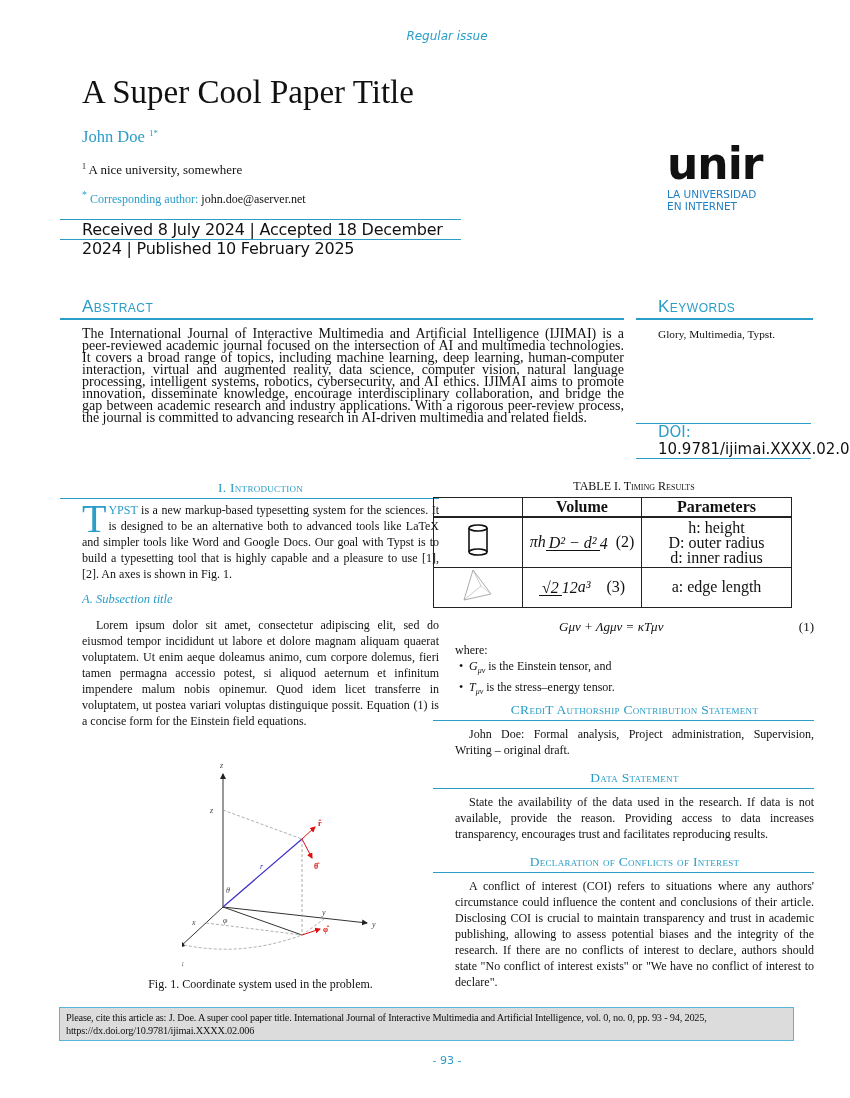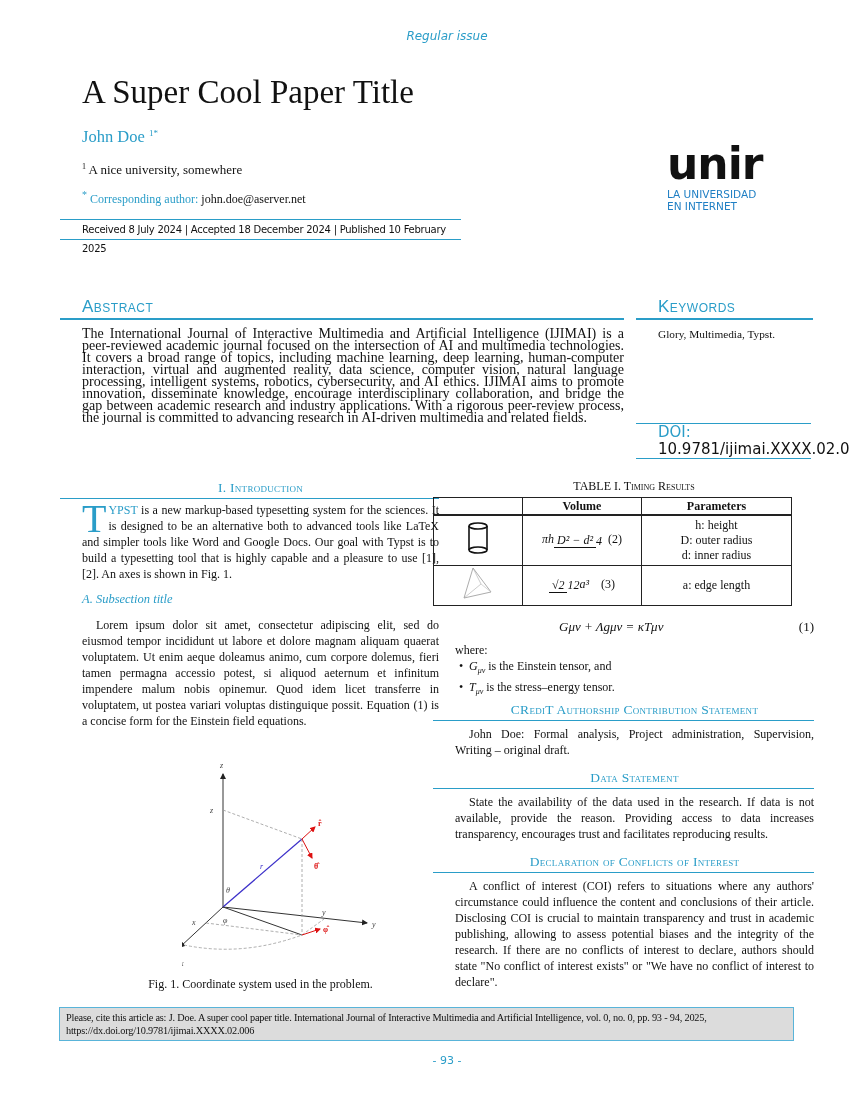--- a/index.html
+++ b/index.html
@@ -9,21 +9,21 @@
   }
   .abs { position: absolute; padding-left: 22px; }
   .issue { left: 0; width: 850px; top: 29px; text-align: center; font-size: 12px; font-style: italic; color: #2a9dc8; font-family: "DejaVu Sans", sans-serif; }
   .title { left: 60px; top: 74px; font-size: 33px; font-weight: normal; margin: 0; letter-spacing: 0px; }
   .author { left: 60px; top: 127px; font-size: 16.5px; color: #2a9dc8; }
   .author sup { font-size: 9px; }
   .affil { left: 60px; top: 162px; font-size: 13px; }
   .affil sup { font-size: 8px; }
   .corr { left: 60px; top: 189px; font-size: 12px; }
   .corr .lbl { color: #2a9dc8; }
-  .dates { left: 60px; top: 219px; width: 379px; height: 19px; border-top: 1.5px solid #2a9dc8; border-bottom: 1.5px solid #2a9dc8; font-size: 10px; line-height: 19px; font-family: "DejaVu Sans", sans-serif; letter-spacing: -0.25px; }
+  .dates { left: 60px; top: 219px; width: 379px; height: 19px; border-top: 1.5px solid #2a9dc8; border-bottom: 1.5px solid #2a9dc8; font-size: 16px; line-height: 19px; font-family: "DejaVu Sans", sans-serif; letter-spacing: -0.25px; }
   .logo { left: 645px; top: 142px; width: 130px; }
   .logo .mark { font-family: "DejaVu Sans", sans-serif; font-weight: bold; font-size: 44px; line-height: 44px; color: #111; letter-spacing: -1px; }
   .logo .sub { font-family: "DejaVu Sans", sans-serif; font-size: 10.5px; color: #1f7fc4; line-height: 12px; margin-top: 2px; }
   .sechead { font-family: Liberation Sans, sans-serif; color: #2a9dc8; font-size: 17px; font-variant: small-caps; letter-spacing: 0.5px; border-bottom: 2px solid #2a9dc8; padding-bottom: 1px; line-height: 20px; }
   .abstract-h { left: 60px; top: 297px; width: 542px; }
   .keywords-h { left: 636px; top: 297px; width: 155px; }
   .abstract-body { left: 60px; top: 328px; width: 542px; font-size: 14px; line-height: 12px; text-align: justify; }
   .kw-body { left: 636px; top: 328px; font-size: 11.3px; }
   .doi { left: 636px; top: 423px; width: 153px; border-top: 1.5px solid #2a9dc8; border-bottom: 1.5px solid #2a9dc8; font-size: 15px; line-height: 17px; font-family: "DejaVu Sans", sans-serif; }
   .doi .lbl { color: #2a9dc8; }
@@ -31,21 +31,21 @@
   .intro-h { left: 60px; top: 479px; width: 357px; }
   .para { font-size: 12px; line-height: 16px; text-align: justify; }
   .intro-p { left: 60px; top: 502px; width: 357px; }
   .dropcap { float: left; font-size: 40px; line-height: 30px; color: #2a9dc8; margin: 2px 2px 0 0; }
   .lead { color: #2a9dc8; }
   .subsec { left: 60px; top: 592px; font-size: 12.5px; font-style: italic; color: #2a9dc8; }
   .lorem { left: 60px; top: 617px; width: 357px; text-indent: 14px; }
   .fig { left: 160px; top: 757px; width: 210px; height: 215px; }
   .figcap { left: 60px; top: 977px; width: 357px; text-align: center; font-size: 12px; }
   .tcap { left: 433px; top: 479px; width: 358px; text-align: center; font-size: 12px; font-variant: small-caps; }
-  table.tbl { position: absolute; left: 433px; top: 497px; width: 359px; border-collapse: collapse; font-size: 12px; }
+  table.tbl { position: absolute; left: 433px; top: 497px; width: 359px; border-collapse: collapse; font-size: 16px; }
   .tbl td, .tbl th { border: 1.3px solid #222; text-align: center; padding: 0 4px; }
   .tbl th { height: 16px; font-weight: bold; }
   .tbl thead tr { border-bottom: 2px solid #222; }
   .frac { display: inline-flex; flex-direction: row; align-items: center; vertical-align: middle; font-style: italic; line-height: 14px; }
   .frac .num { border-bottom: 1px solid #111; padding: 0 3px; }
   .eqn { left: 433px; top: 619px; width: 359px; font-size: 13px; }
   .eqn .math { position: absolute; left: 126px; font-style: italic; }
   .eqn .num { position: absolute; right: 0; }
   .where { left: 433px; top: 642px; font-size: 12px; line-height: 16px; }
   .where ul { margin: 0; padding-left: 14px; }

